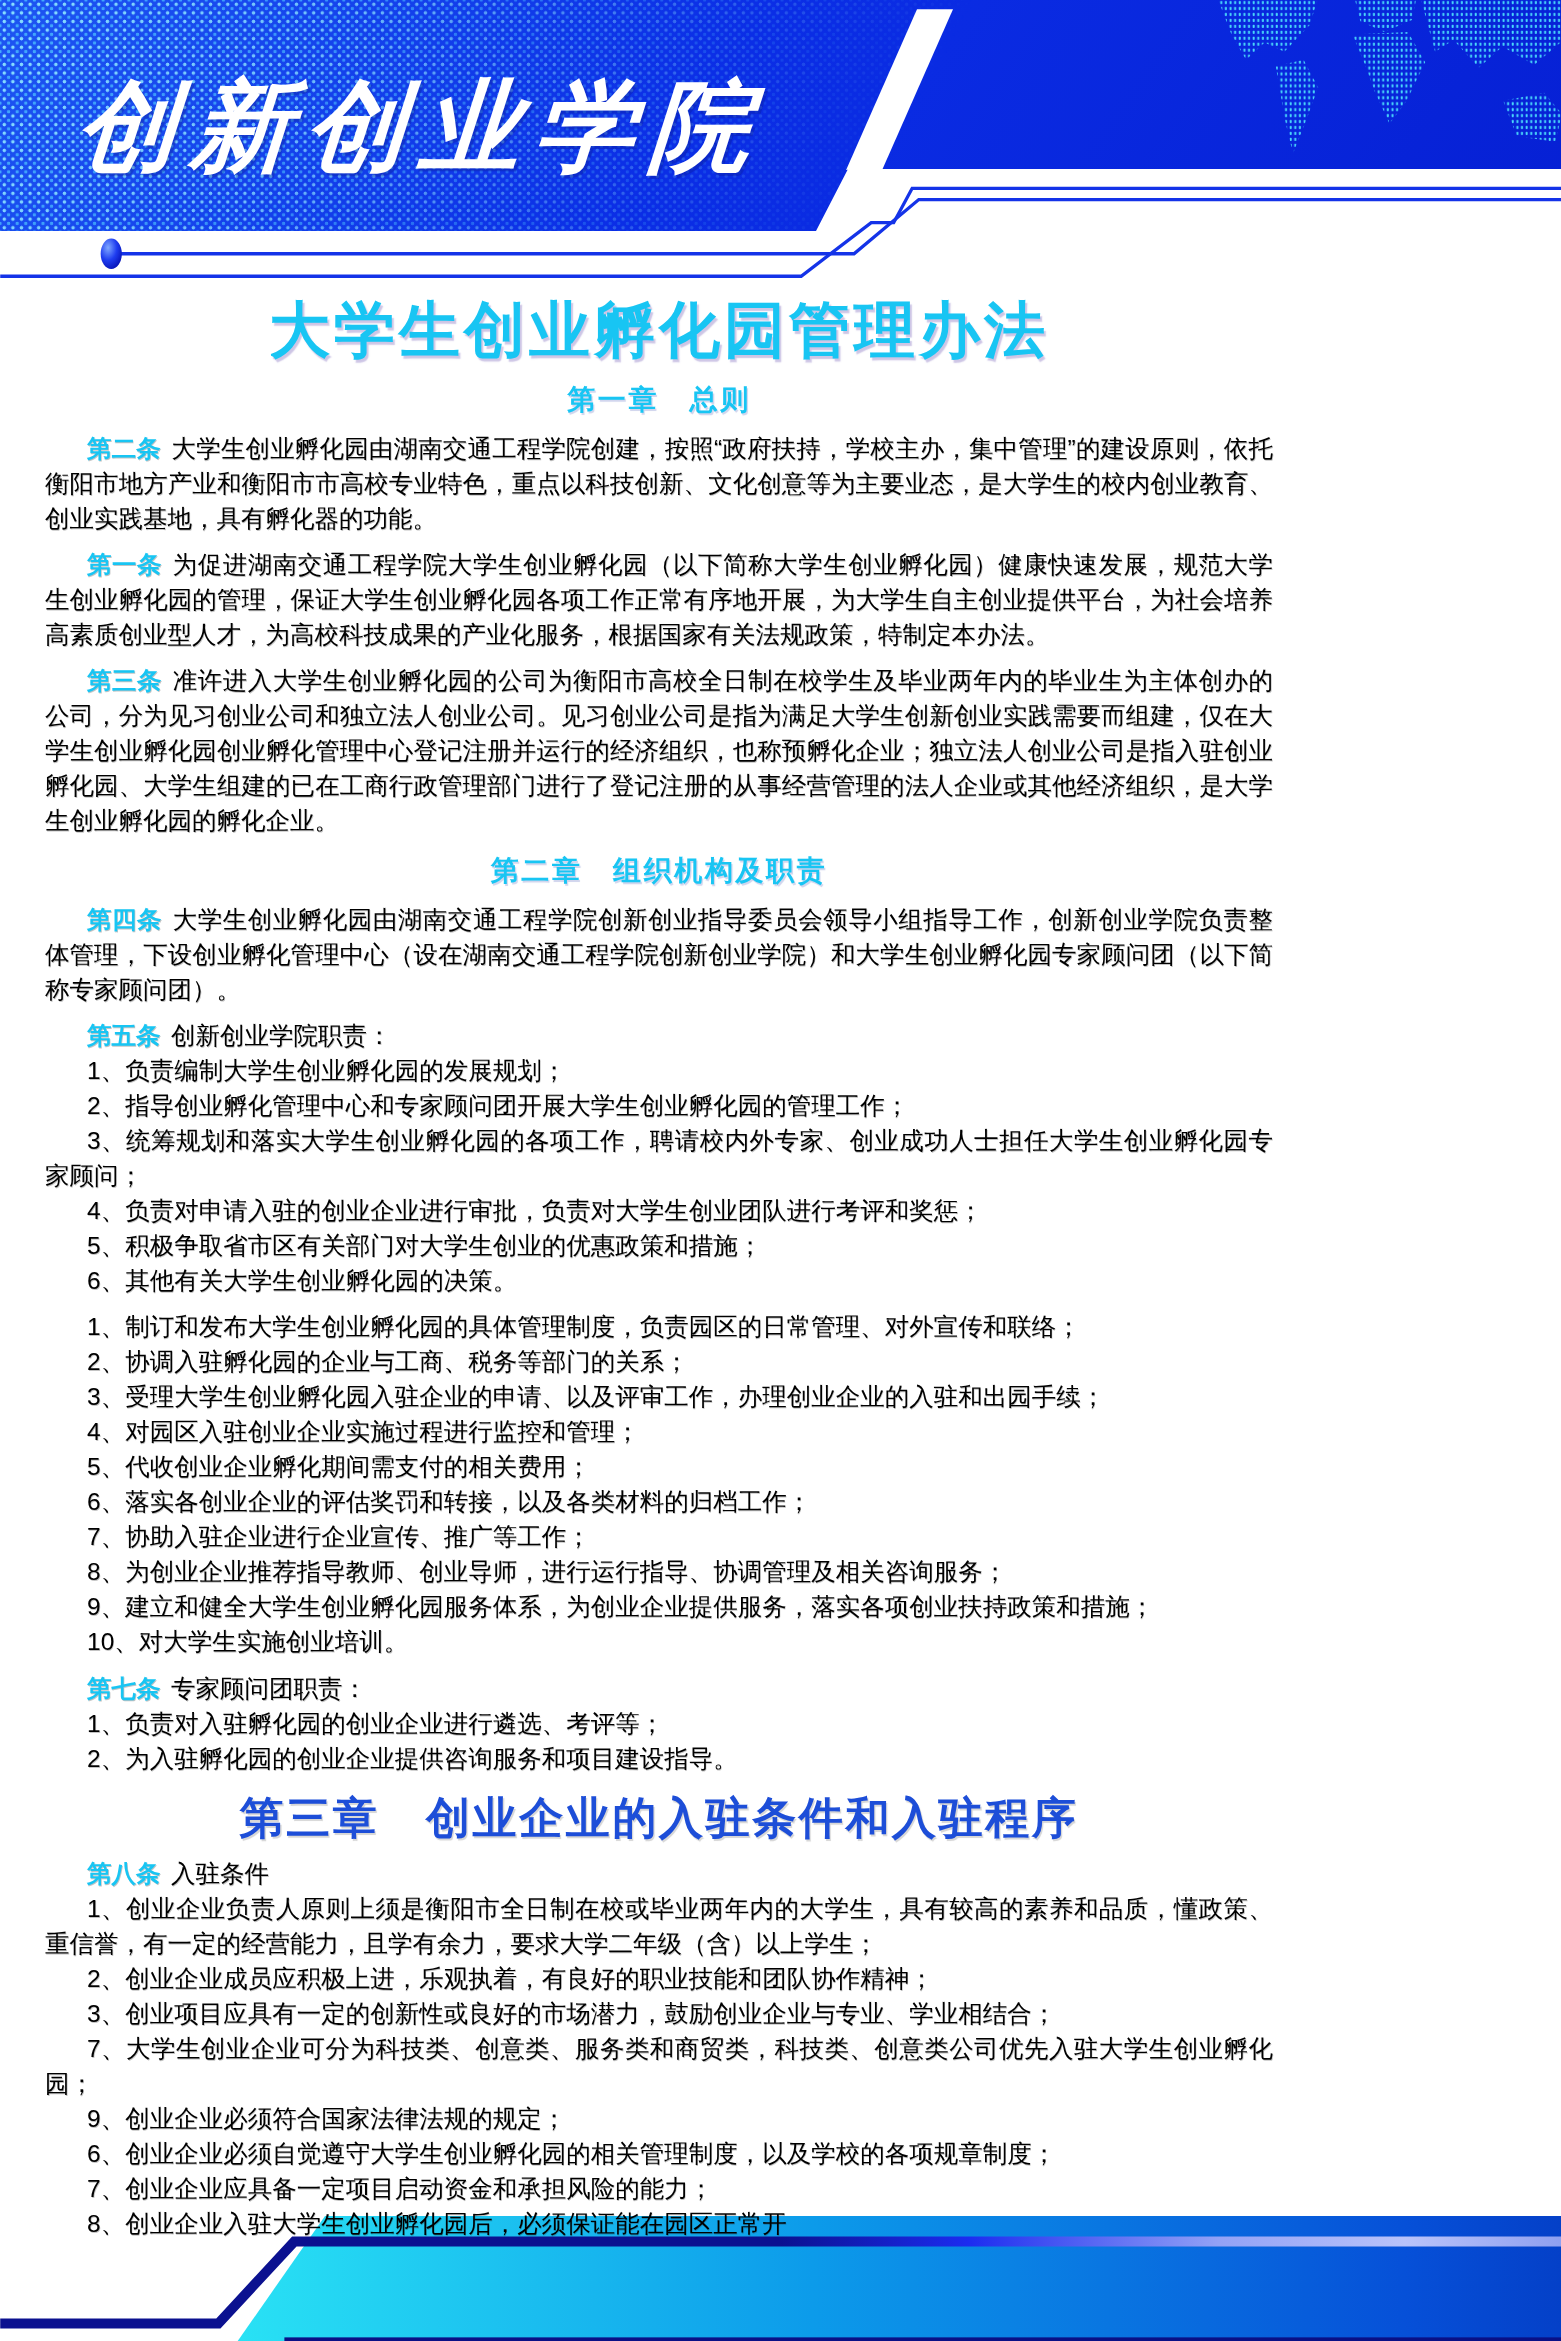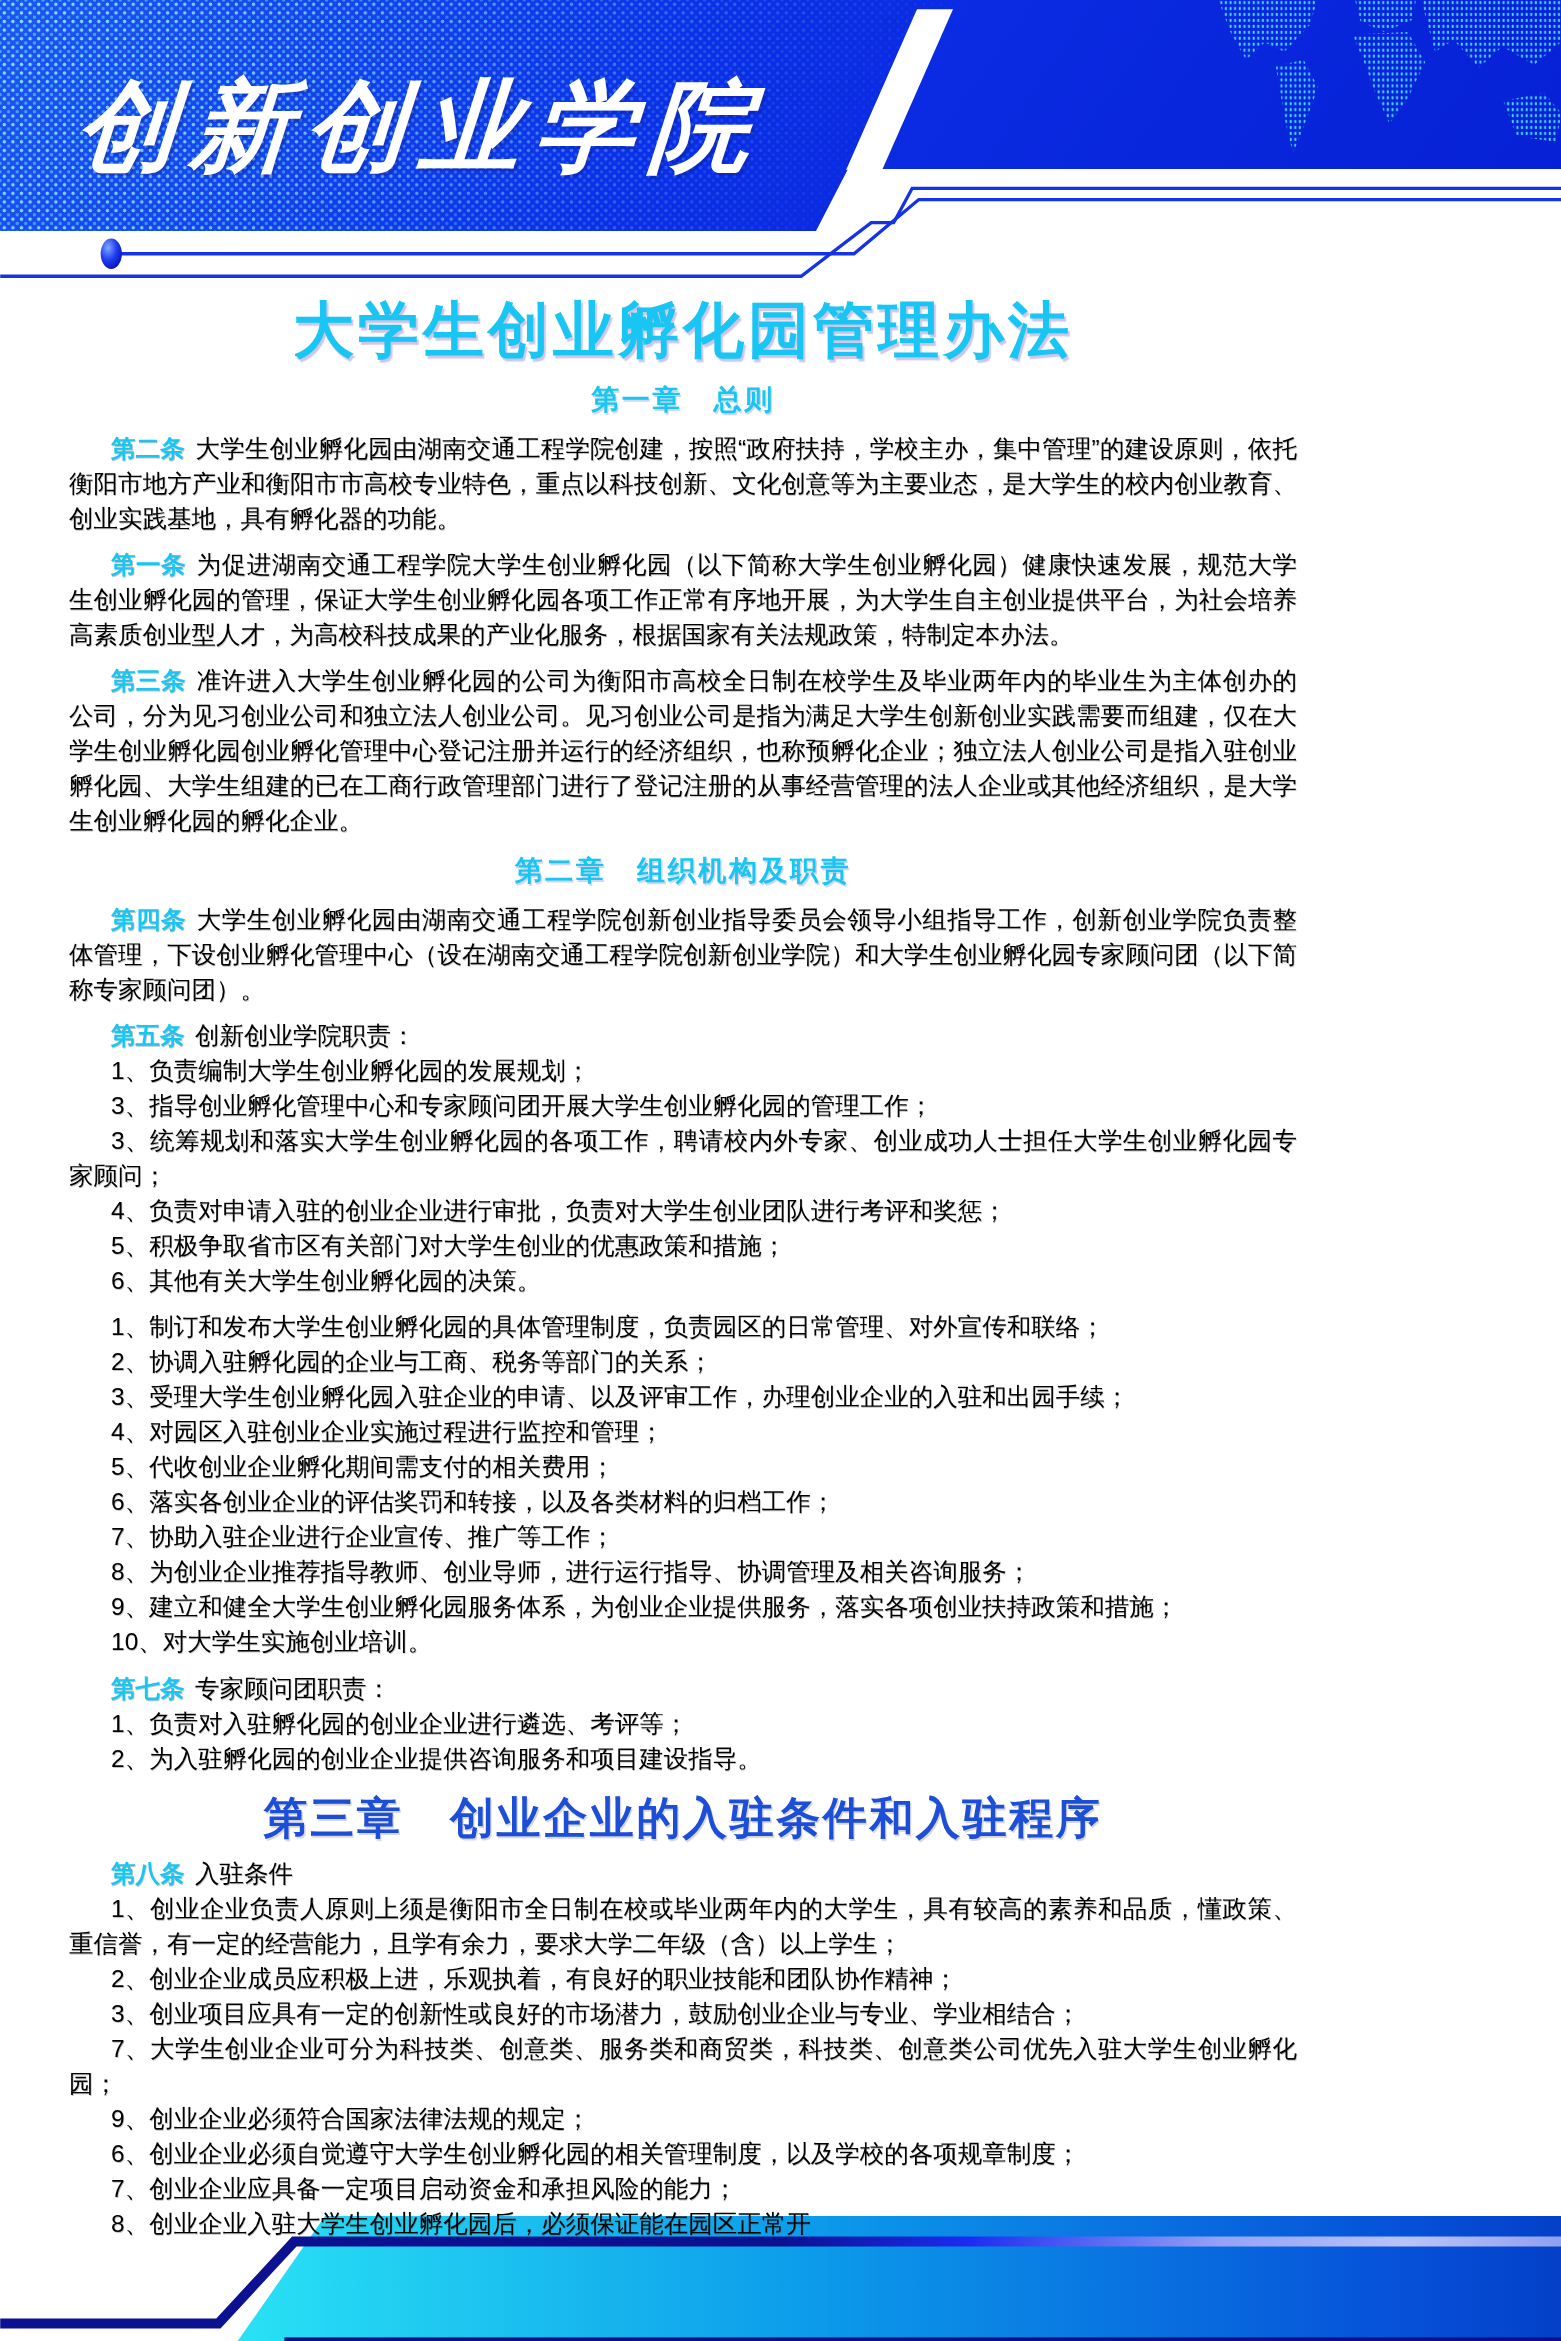--- a/index.html
+++ b/index.html
@@ -46,21 +46,20 @@
     background:linear-gradient(90deg,#2ae4f5 14%,#0c9bea 52%,#0650d8 90%,#0440c8 100%);
     clip-path:polygon(325px 0px, 1562px 0px, 1562px 126px, 237px 126px);
   }
 
   
   .content {
     position:absolute; top:0; left:0; width:1318px; z-index:4; box-sizing:border-box;
     padding:294px 45px 0 45px;
     font-size:24.5px; line-height:35px; font-weight:500; color:#000; text-align:justify;
     text-shadow:0.7px 0.7px 0 rgba(40,40,40,.28);
-    margin-left:24px;
   }
   .doc-title {
     margin:0 0 6.6px 0; text-align:center; color:#18c5f3;
     font-size:61px; line-height:73px; font-weight:bold; letter-spacing:4px;
     text-shadow:2px 2.6px 1.3px rgba(130,110,190,.4);
   }
   .ch-heading { text-align:center; font-weight:bold; letter-spacing:2.6px; }
   .ch-cyan { color:#18c5f3; font-size:28px; line-height:40px; margin:13.2px 0 10.6px 0; text-shadow:1.3px 2px 0.7px rgba(140,150,210,.4); }
   .ch-black { color:#1d4ed8; font-size:44px; line-height:44px; margin:20px 0 16px 0; text-shadow:1.3px 2px 0.7px rgba(120,120,120,.3); }
   .article-group { margin:0 0 11.2px 0; }
@@ -132,21 +131,21 @@
         </div>
       </section>
       <section class="chapter">
         <h3 class="ch-heading ch-cyan">第二章　组织机构及职责</h3>
         <div class="article-group">
           <p class="article"><span class="article-label">第四条</span><span class="article-text">大学生创业孵化园由湖南交通工程学院创新创业指导委员会领导小组指导工作，创新创业学院负责整体管理，下设创业孵化管理中心（设在湖南交通工程学院创新创业学院）和大学生创业孵化园专家顾问团（以下简称专家顾问团）。</span></p>
         </div>
         <div class="article-group">
           <p class="article"><span class="article-label">第五条</span><span class="article-text">创新创业学院职责：</span></p>
           <p class="item">1、负责编制大学生创业孵化园的发展规划；</p>
-          <p class="item">3、指导创业孵化管理中心和专家顾问团开展大学生创业孵化园的管理工作；</p>
+          <p class="item">2、指导创业孵化管理中心和专家顾问团开展大学生创业孵化园的管理工作；</p>
           <p class="item">3、统筹规划和落实大学生创业孵化园的各项工作，聘请校内外专家、创业成功人士担任大学生创业孵化园专家顾问；</p>
           <p class="item">4、负责对申请入驻的创业企业进行审批，负责对大学生创业团队进行考评和奖惩；</p>
           <p class="item">5、积极争取省市区有关部门对大学生创业的优惠政策和措施；</p>
           <p class="item">6、其他有关大学生创业孵化园的决策。</p>
         </div>
         <div class="article-group">
           <p class="item">1、制订和发布大学生创业孵化园的具体管理制度，负责园区的日常管理、对外宣传和联络；</p>
           <p class="item">2、协调入驻孵化园的企业与工商、税务等部门的关系；</p>
           <p class="item">3、受理大学生创业孵化园入驻企业的申请、以及评审工作，办理创业企业的入驻和出园手续；</p>
           <p class="item">4、对园区入驻创业企业实施过程进行监控和管理；</p>

